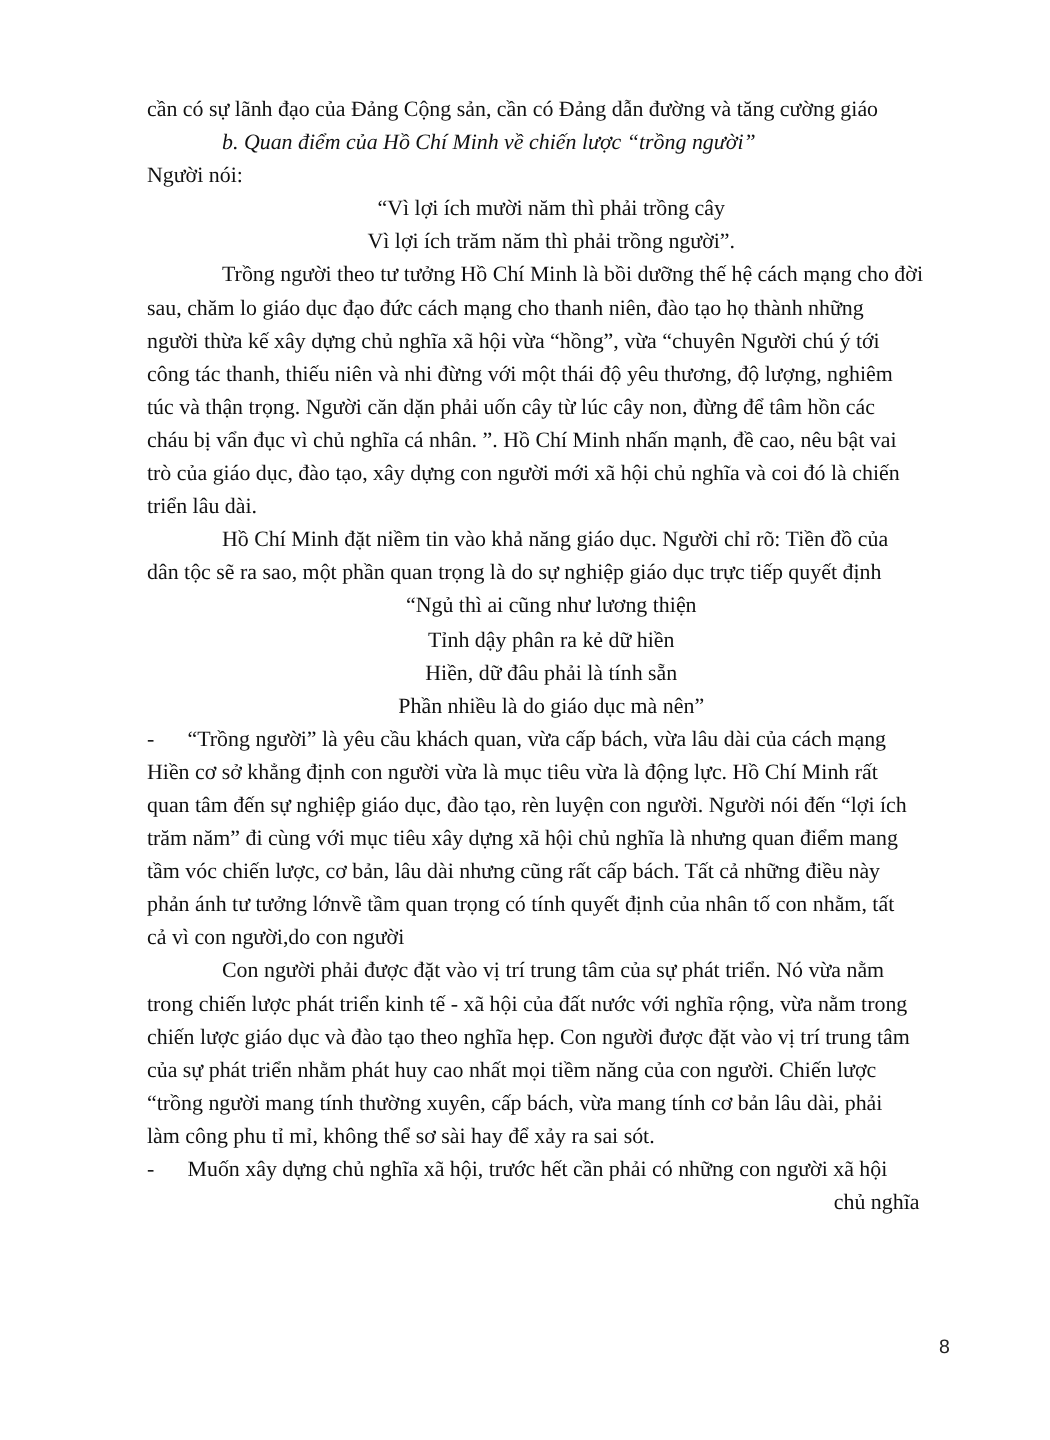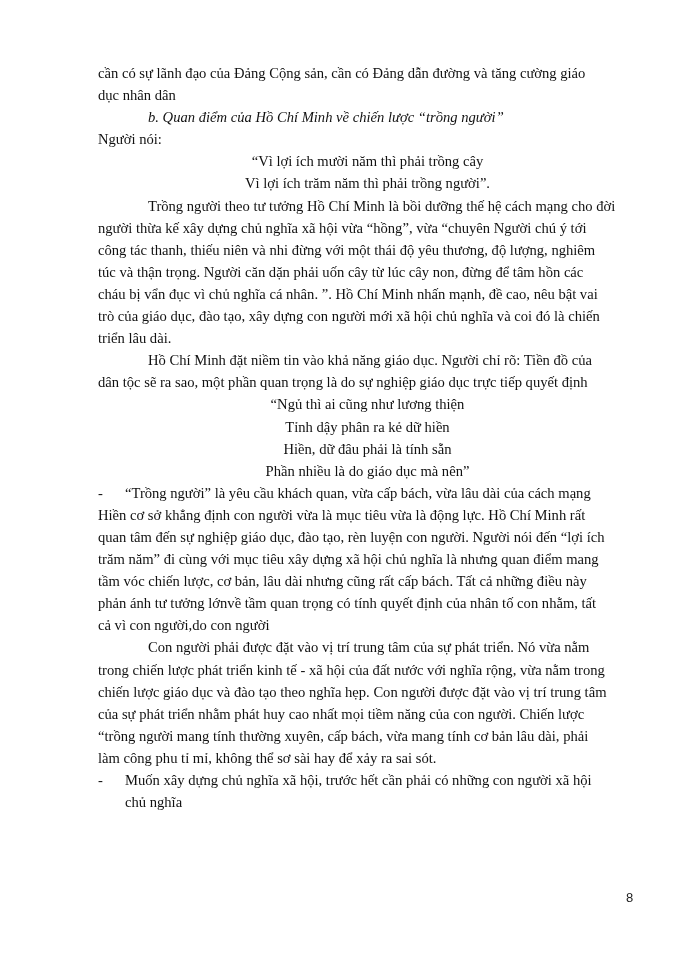--- a/index.html
+++ b/index.html
@@ -5,34 +5,34 @@
   html, body { margin:0; padding:0; background:#ffffff; }
   body { width:700px; height:960px; position:relative; overflow:hidden;
          font-family:"Liberation Serif", "DejaVu Serif", serif; color:#111; }
   .page { position:absolute; left:98px; top:62px; width:515px; font-size:14.6px; line-height:22.1px; }
   .line { white-space:nowrap; height:22.1px; }
   .indent { padding-left:50px; }
   .center { text-align:center; padding-left:24px; }
   .italic { font-style:italic; }
   .bullet-row { display:flex; white-space:nowrap; height:22.1px; }
   .bullet-dash { width:27px; flex:none; }
-  .bullet-cont { padding-left:27px; }
+  .bullet-cont { padding-left:27px;text-align:right; }
   .pageno { position:absolute; left:626px; top:890px; font-family:"Liberation Sans", sans-serif; font-size:13px; color:#222; }
 </style>
 </head>
 <body>
 
 <div class="page">
   <div class="line">cần có sự lãnh đạo của Đảng Cộng sản, cần có Đảng dẫn đường và tăng cường giáo</div>
-  <div class="line">dục nhân dân</div>
   <div class="line indent italic">b.  Quan điểm của Hồ Chí Minh về chiến lược  “trồng người”</div>
   <div class="line">Người nói:</div>
   <div class="line center">“Vì  lợi ích mười năm thì phải trồng cây</div>
   <div class="line center">Vì lợi ích trăm năm thì phải trồng người”.</div>
   <div class="line indent">Trồng người theo tư tưởng Hồ Chí Minh là bồi dưỡng thế hệ cách mạng cho đời</div>
+  <div class="line">sau, chăm lo giáo dục đạo đức cách mạng cho thanh niên, đào tạo họ thành những</div>
   <div class="line">người thừa kế xây dựng chủ nghĩa xã hội vừa “hồng”, vừa “chuyên Người chú ý tới</div>
   <div class="line">công tác thanh, thiếu niên và nhi đừng với một thái độ yêu thương, độ lượng, nghiêm</div>
   <div class="line">túc và thận trọng. Người căn dặn phải uốn cây từ lúc cây non, đừng để tâm hồn các</div>
   <div class="line">cháu bị vẩn đục vì chủ nghĩa cá nhân. ”. Hồ Chí Minh nhấn mạnh, đề cao, nêu bật vai</div>
   <div class="line">trò của giáo dục, đào tạo, xây dựng con người mới xã hội chủ nghĩa và coi đó là chiến</div>
   <div class="line">triển lâu dài.</div>
   <div class="line indent">Hồ Chí Minh đặt niềm tin vào khả năng giáo dục. Người chỉ rõ: Tiền đồ của</div>
   <div class="line">dân tộc sẽ ra sao, một phần quan trọng là do sự nghiệp giáo dục trực tiếp quyết định</div>
   <div class="line center">“Ngủ thì ai cũng như lương thiện</div>
   <div class="line center">Tỉnh dậy phân ra kẻ dữ hiền</div>

